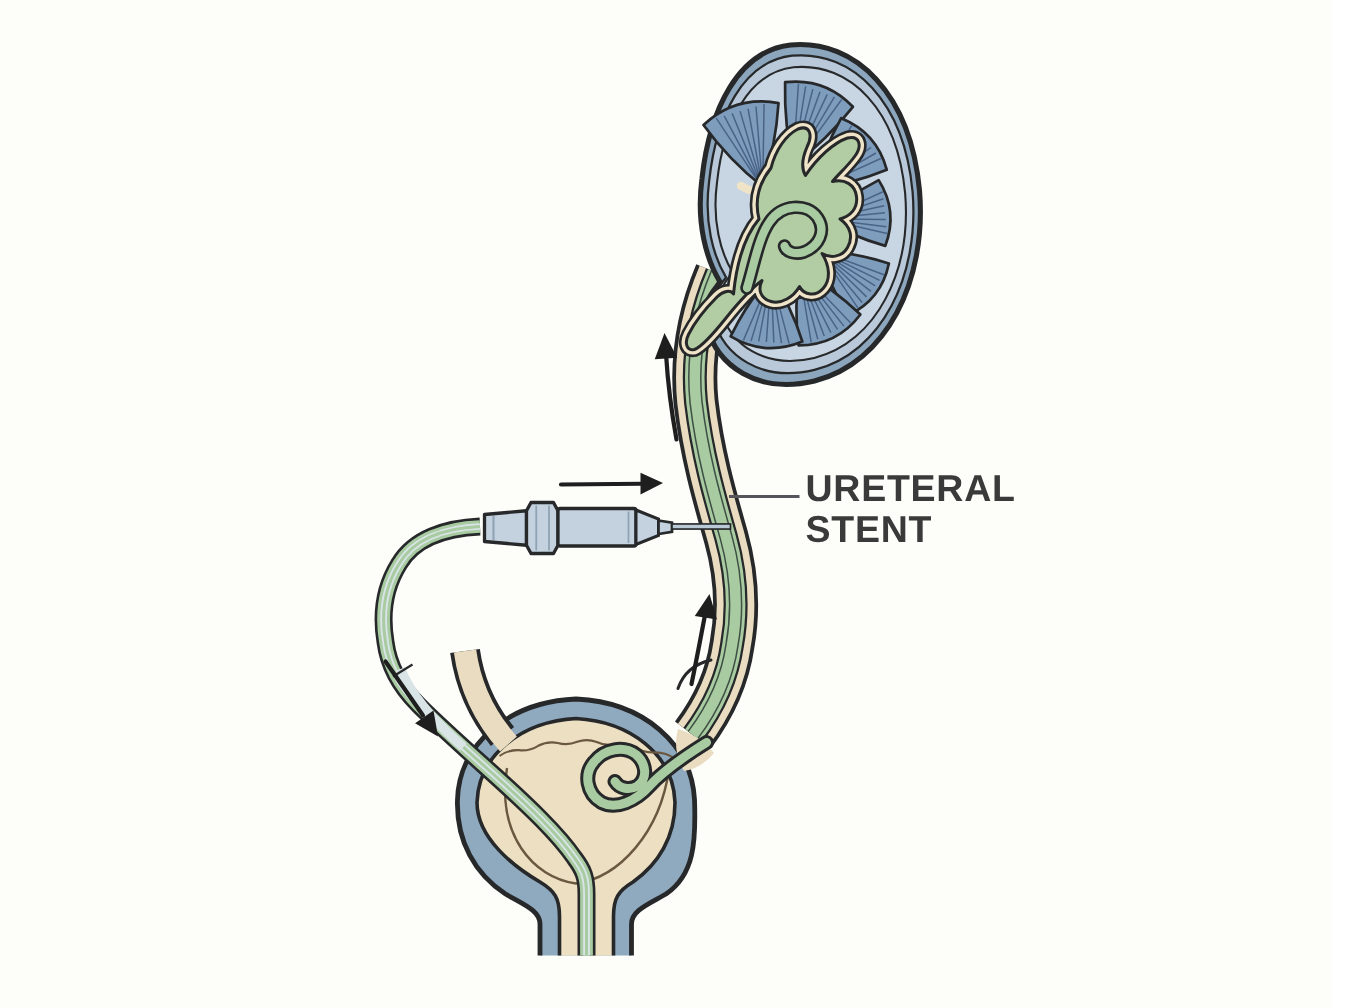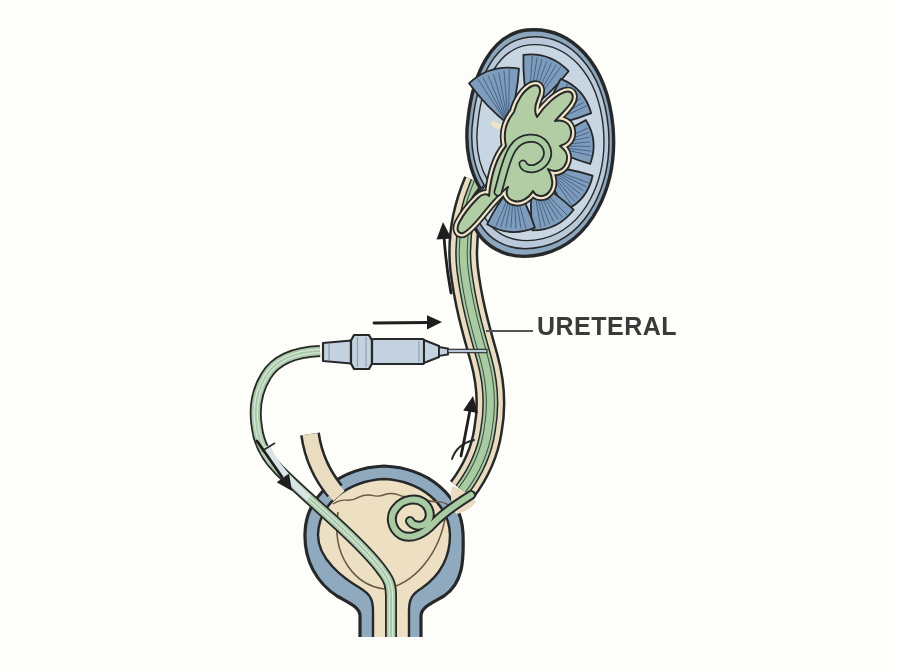--- a/index.html
+++ b/index.html
@@ -129,14 +129,15 @@
   <g>
     <path d="M 257,441 L 282,477" fill="none" style="stroke:var(--c-arrow);stroke-width:2.8;stroke-linecap:round"></path>
     <polygon points="292,491 276.7,482.2 289,473.6" style="fill:var(--c-arrow)"></polygon>
   </g>
 
   <path d="M 486,331 L 533,331" fill="none" style="stroke:var(--c-leader_line);stroke-width:2"></path>
 </svg>
 
 <div class="label">
   <span>URETERAL</span>
+  <span>STENT</span>
 </div>
 </div>
 
 </body></html>

